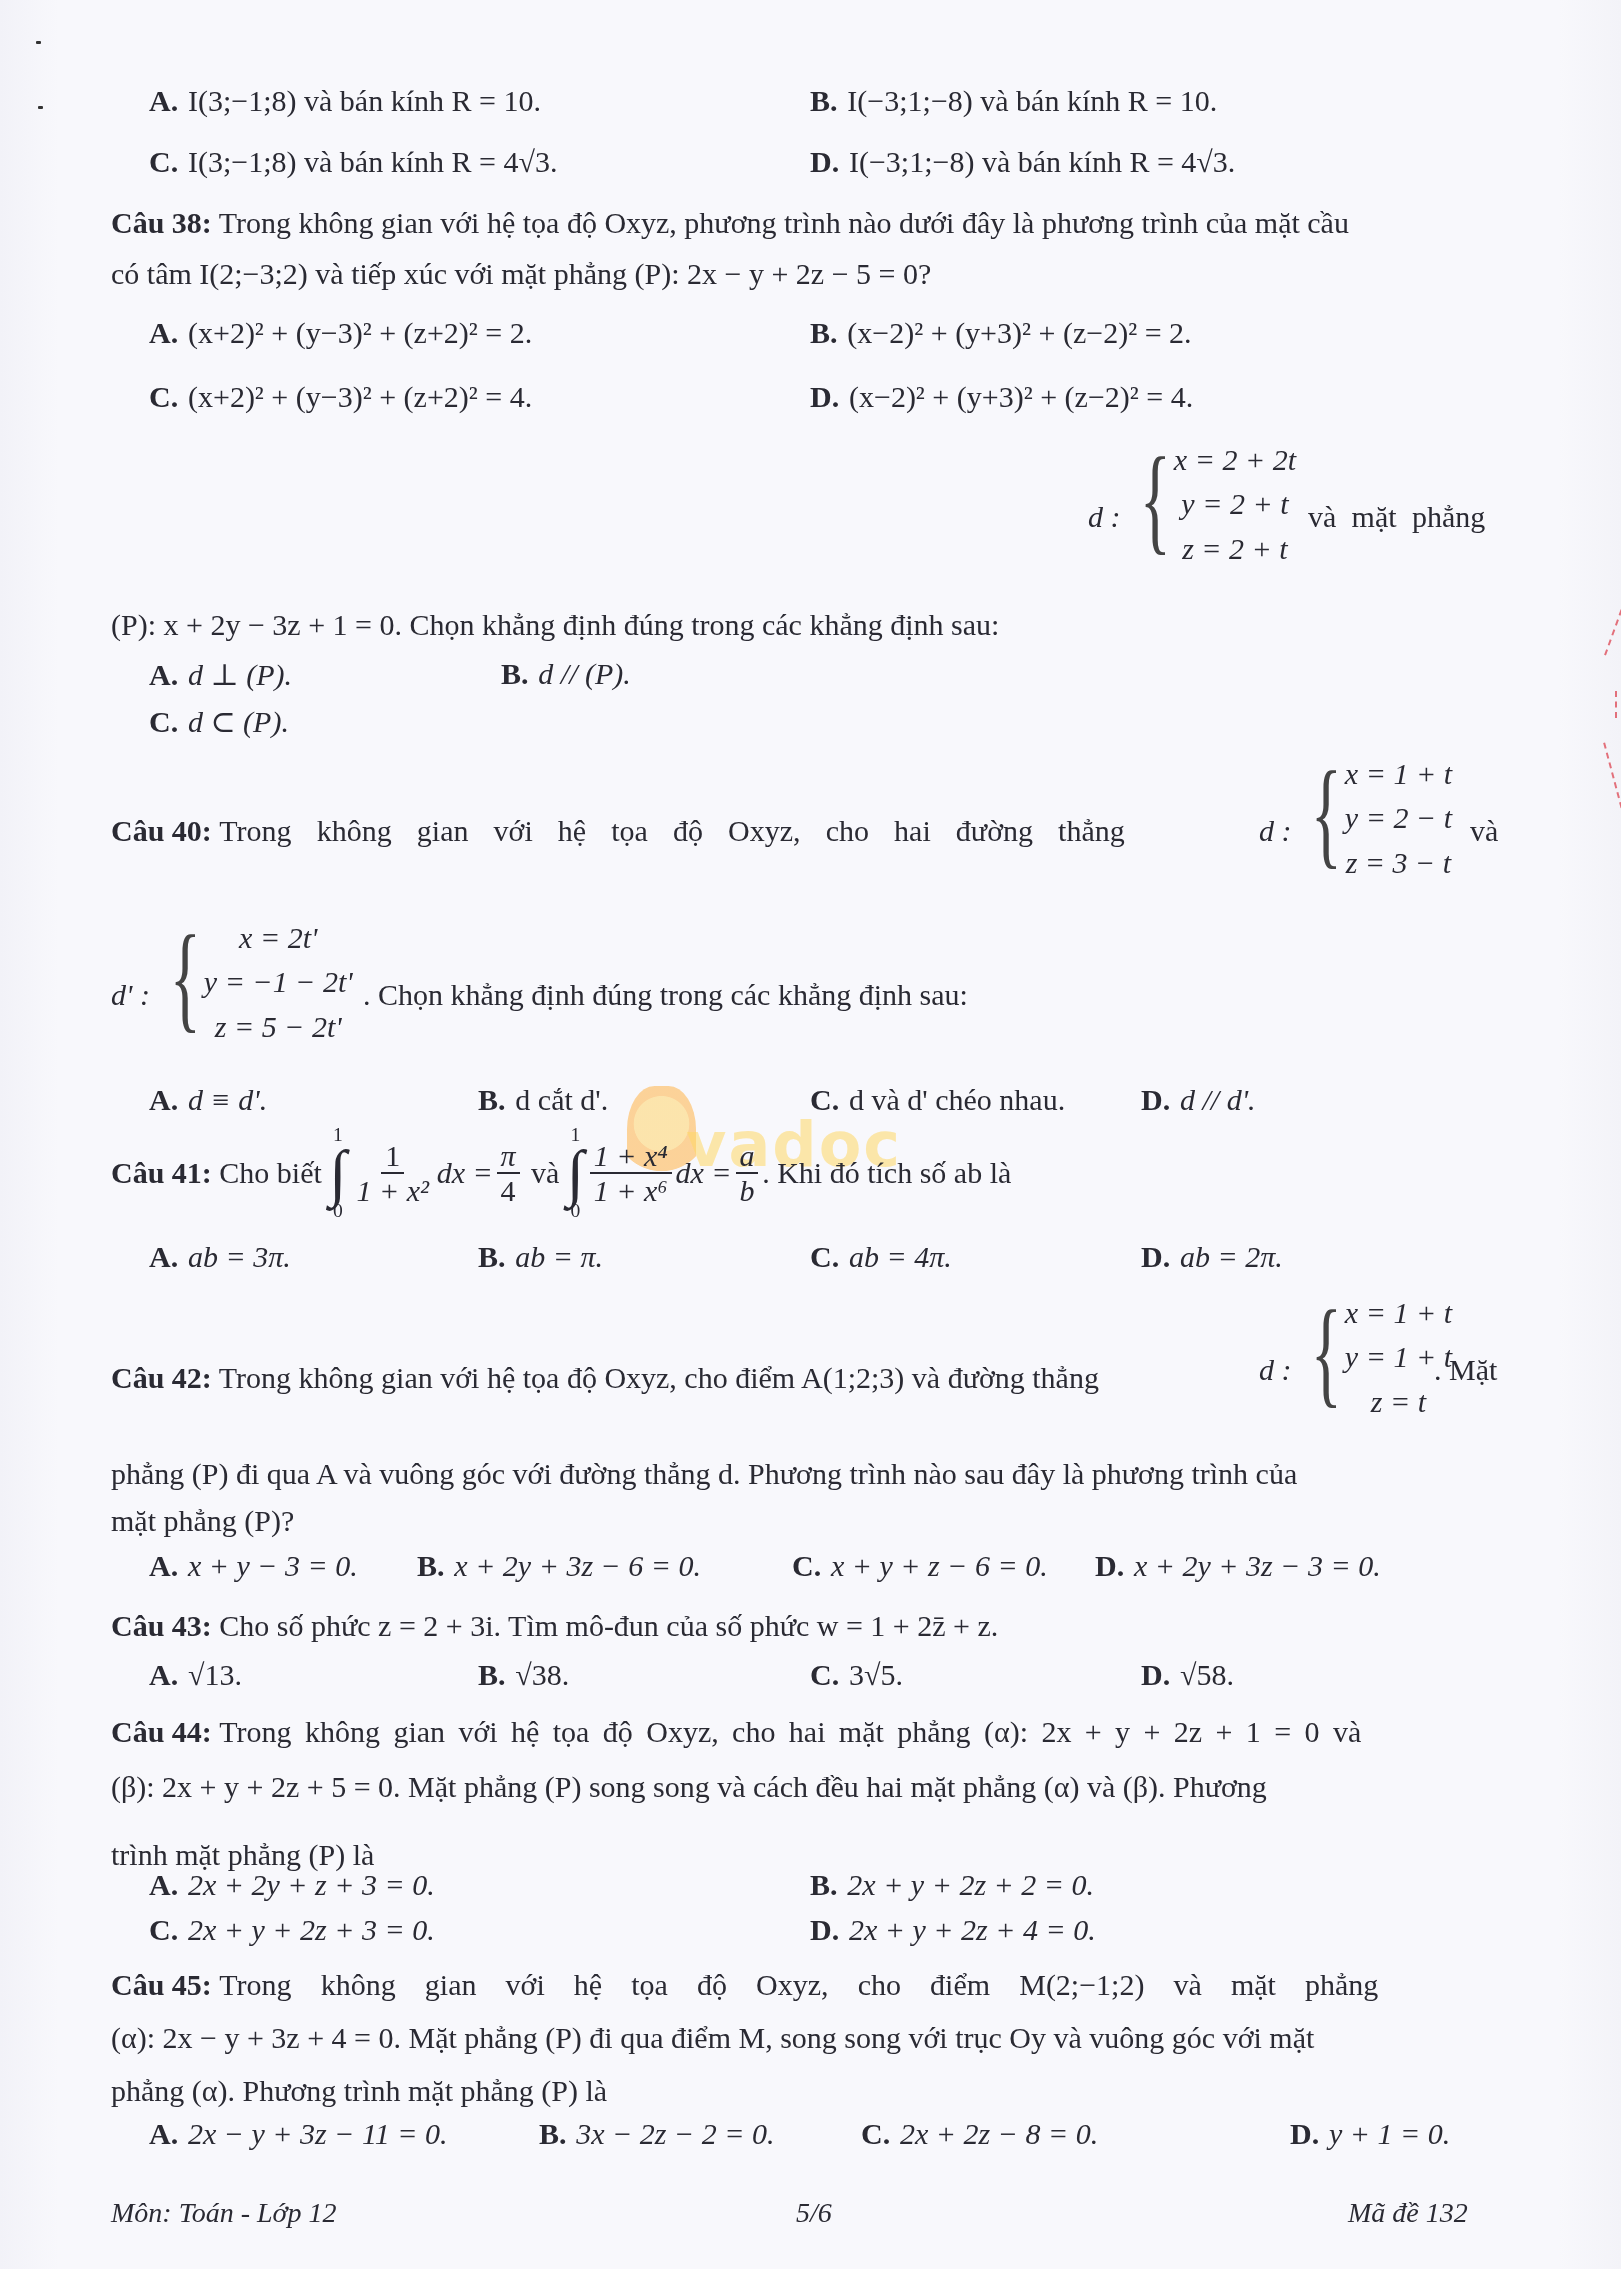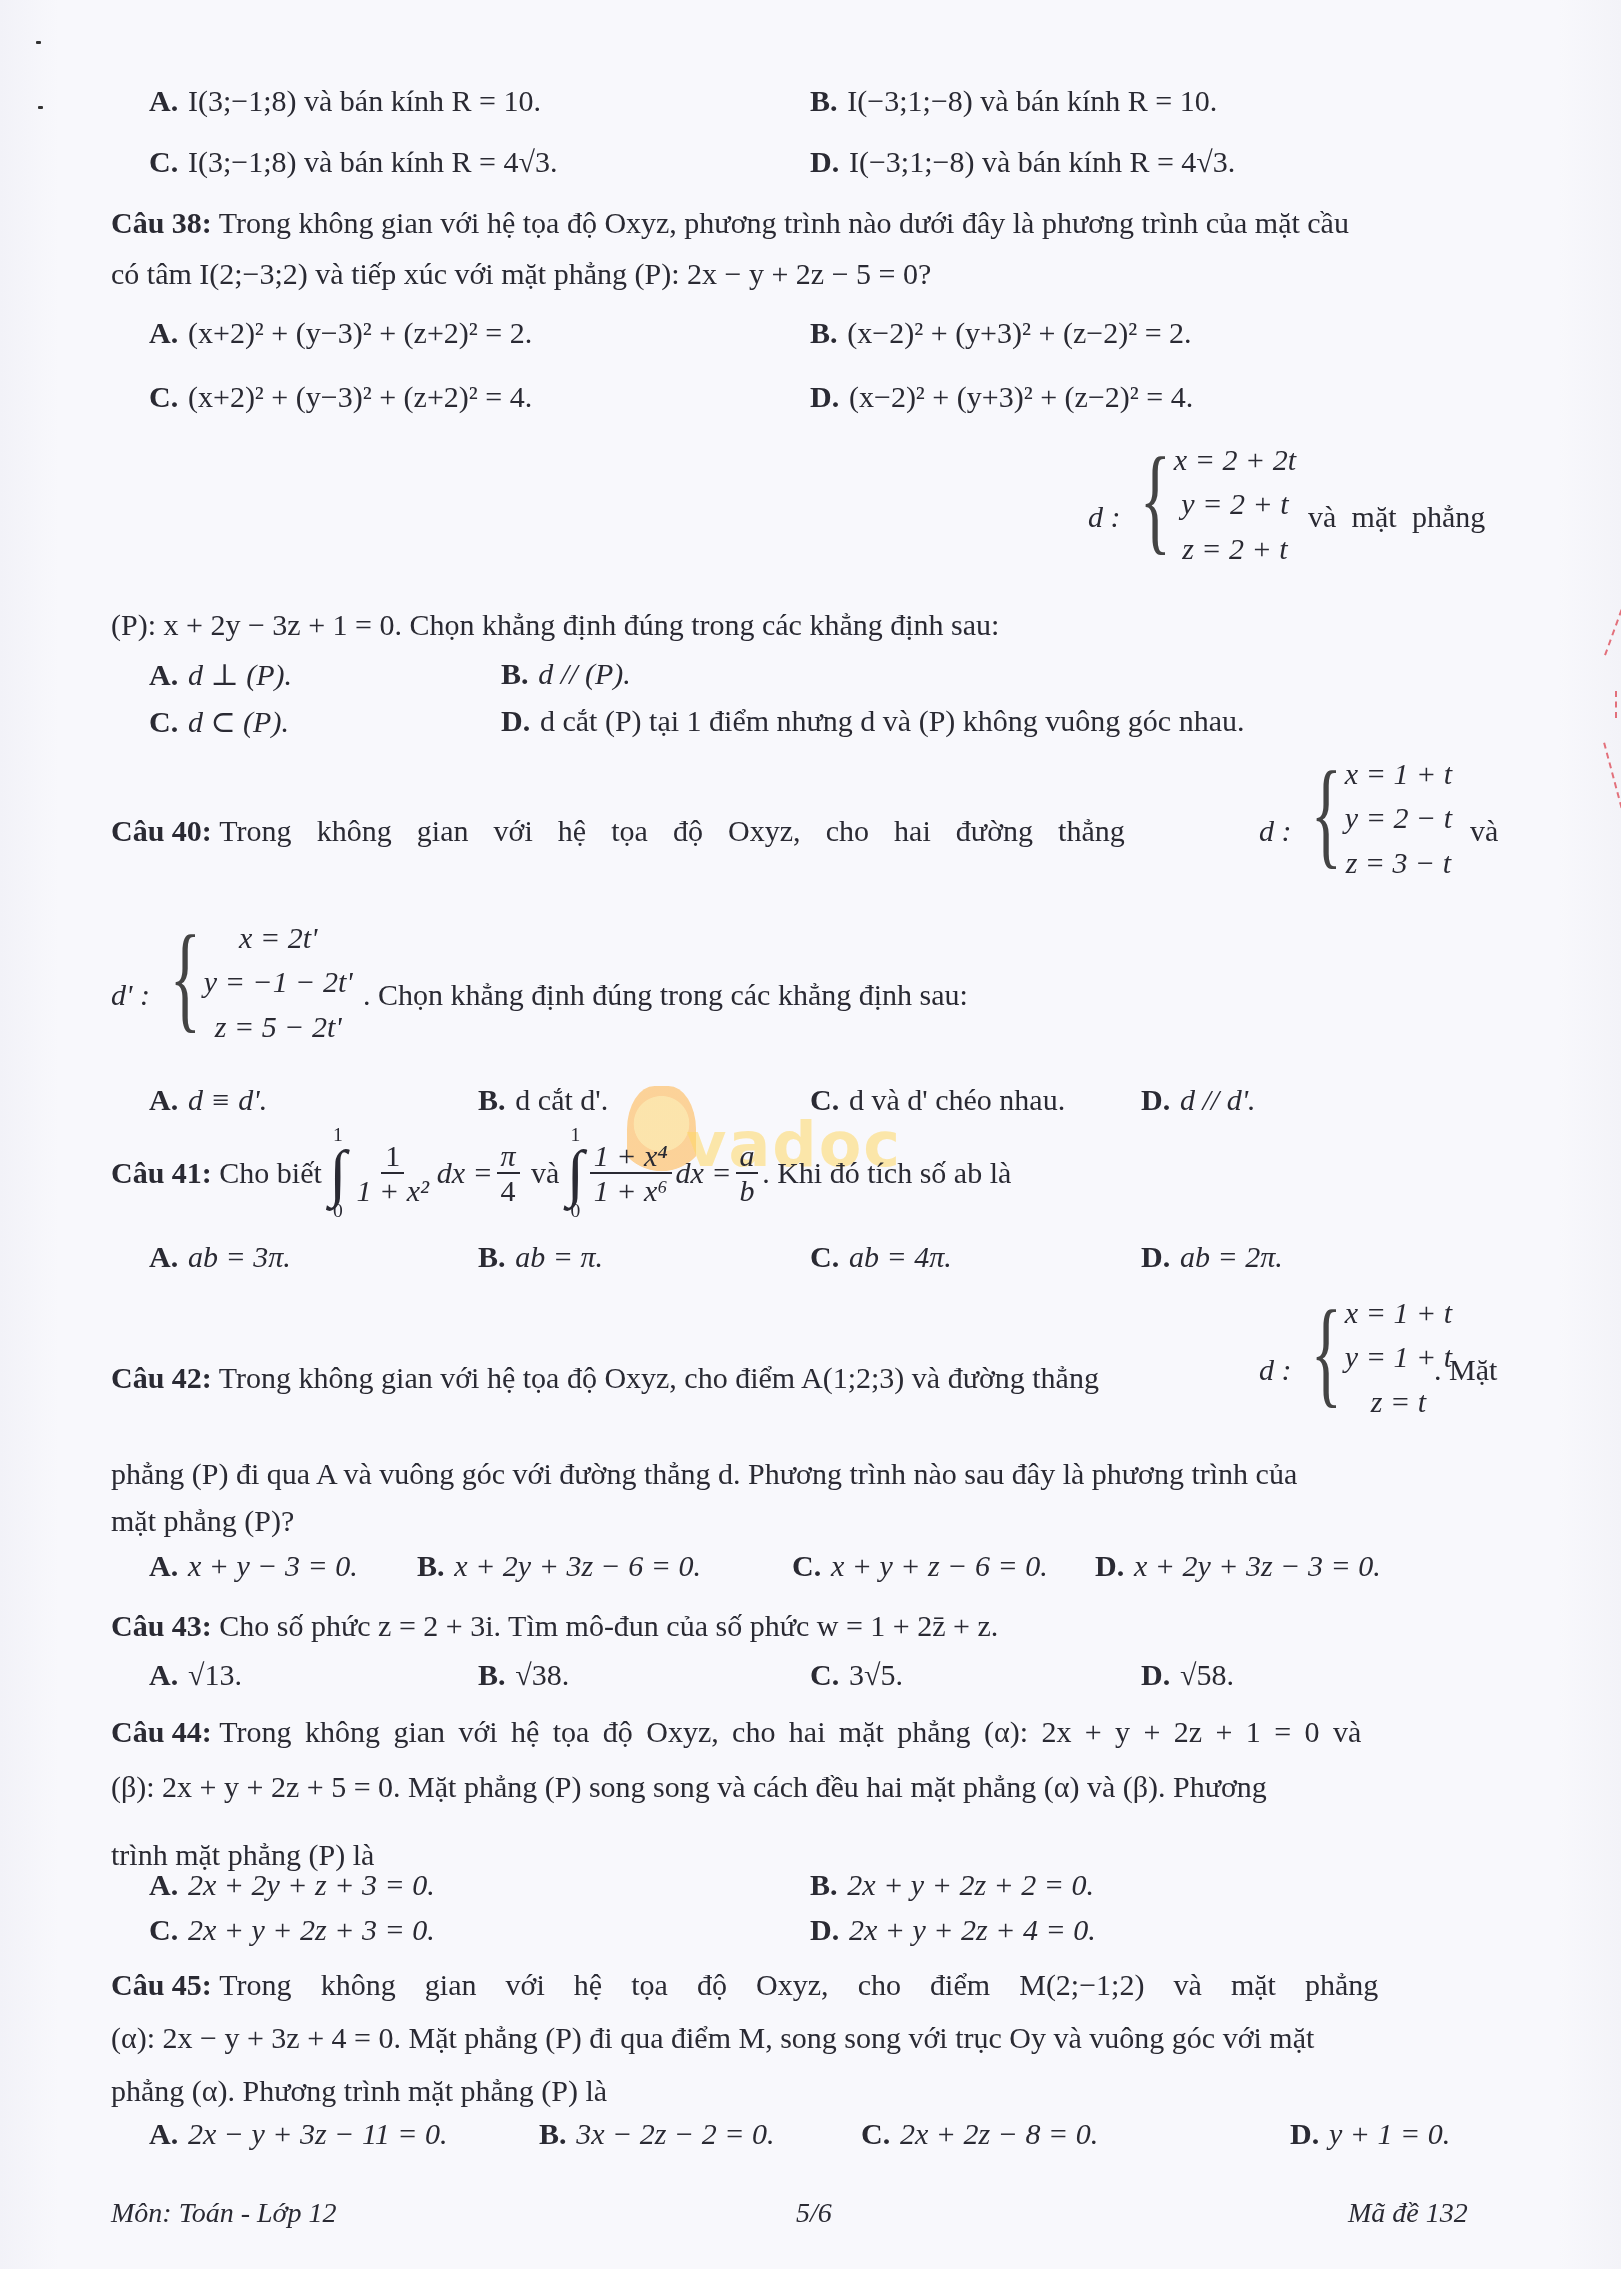--- a/index.html
+++ b/index.html
@@ -101,23 +101,20 @@
   <div class="abs" style="left:111px;top:608px;"><span>(P): x + 2y − 3z + 1 = 0. Chọn khẳng định đúng trong các khẳng định sau:</span></div>
   <div class="abs" style="left:149px;top:657px;">
     <span class="lbl">A.</span><span class="math">d ⊥ (P).</span>
   </div>
   <div class="abs" style="left:501px;top:657px;">
     <span class="lbl">B.</span><span class="math">d // (P).</span>
   </div>
   <div class="abs" style="left:149px;top:704px;">
     <span class="lbl">C.</span><span class="math">d ⊂ (P).</span>
   </div>
-  <div class="abs" style="left:501px;top:704px;">
-    <span class="lbl">D.</span><span>d cắt (P) tại 1 điểm nhưng d và (P) không vuông góc nhau.</span>
-  </div>
 
   <div class="abs" style="left:111px;top:814px;width:1078px;">
     <span class="q-head">Câu 40:</span>
     <span style="word-spacing:17.6px;">Trong không gian với hệ tọa độ Oxyz, cho hai đường thẳng</span>
   </div>
   <div class="abs" style="left:1259px;top:814px;"><span class="math">d :</span></div>
   <div class="brace-sys" style="left:1298px;top:757px;">
     <span class="brace">{</span>
     <div class="sys-lines">
       <span>x = 1 + t</span>

